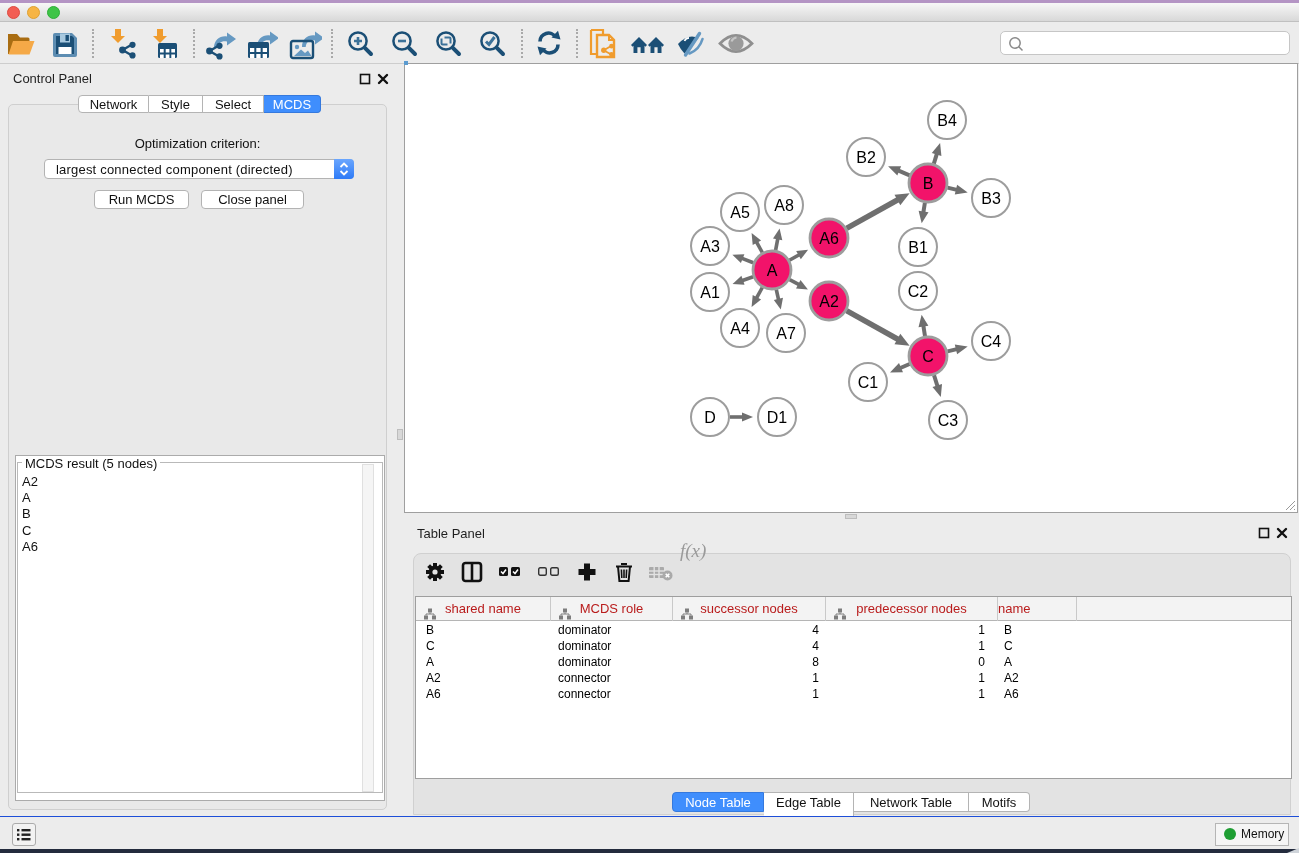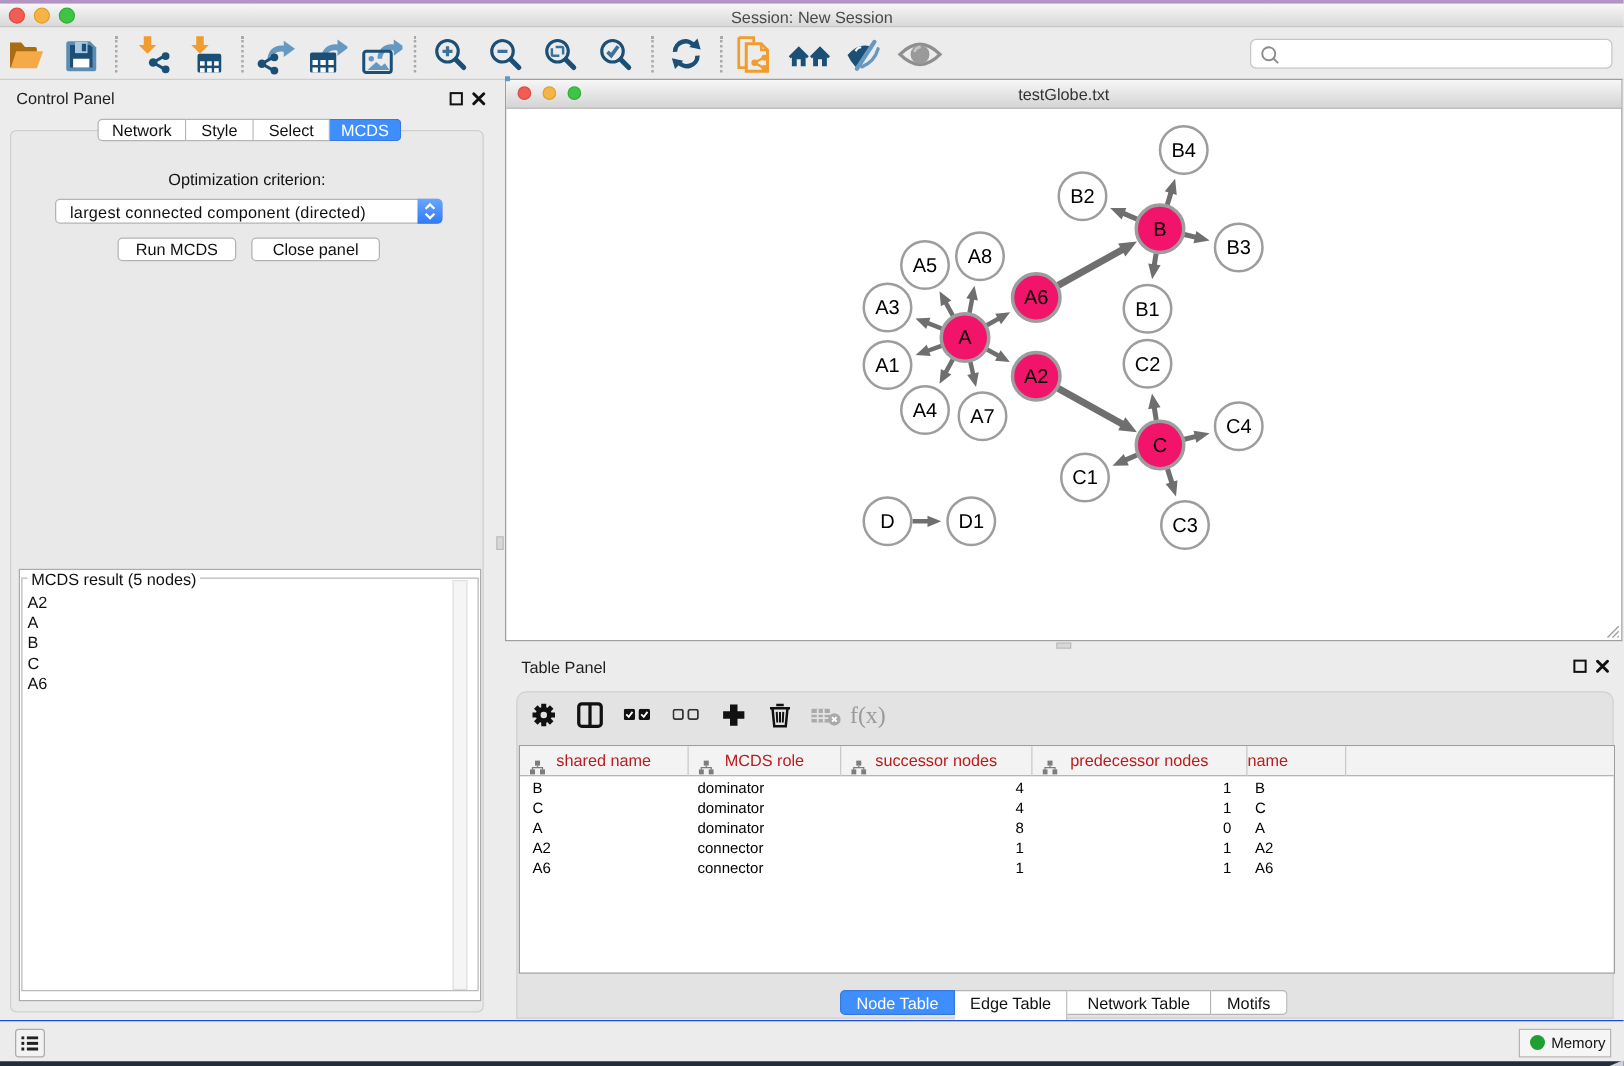--- a/index.html
+++ b/index.html
@@ -13,21 +13,20 @@
 .tab.last { border-radius:0 4px 4px 0; }
 .tab.sel { background:#3f8efd; color:#fff; border-color:#3579dd; }
 </style></head><body>
 
 <div class="abs" style="left:0;top:0;width:1299px;height:3px;background:#b494c4"></div>
 
 <div class="abs" style="left:0;top:3px;width:1299px;height:19px;background:linear-gradient(#f7f7f7,#d8d8d8);border-bottom:1px solid #c0c0c0">
   <div class="tl" style="left:7px;background:#f25d53;border:0.5px solid #dd4b41"></div>
   <div class="tl" style="left:27px;background:#f6b444;border:0.5px solid #e0a030"></div>
   <div class="tl" style="left:47px;background:#3fc447;border:0.5px solid #2fae38"></div>
-  <div class="abs" style="left:0;width:100%;text-align:center;top:3px;font-size:13px;color:#4a4a4a">Session: New Session</div>
 </div>
 
 <div class="abs" style="left:0;top:22px;width:1299px;height:42px;background:#ececec;border-bottom:1px solid #cdcdcd">
 </div>
 <div class="abs" style="left:0;top:22px;width:1299px;height:42px;">
 <div class="tsep" style="left:92px"></div>
     <div class="tsep" style="left:193px"></div>
     <div class="tsep" style="left:331px"></div>
     <div class="tsep" style="left:521px"></div>
     <div class="tsep" style="left:576px"></div>
@@ -204,26 +203,20 @@
 <div class="abs" style="left:94px;top:190px;width:95px;height:19px;background:#fff;border:1px solid #b3b3b3;border-radius:4px;text-align:center;font-size:13px;line-height:17px;color:#111">Run MCDS</div>
 <div class="abs" style="left:201px;top:190px;width:103px;height:19px;background:#fff;border:1px solid #b3b3b3;border-radius:4px;text-align:center;font-size:13px;line-height:17px;color:#111">Close panel</div>
 
 <div class="abs" style="left:15px;top:455px;width:370px;height:346px;background:#fff;border:1px solid #ababab;"></div>
 <div class="abs" style="left:17px;top:462px;width:366px;height:331px;border:1px solid #b9b9b9;"></div>
 <div class="abs" style="left:22px;top:456px;font-size:13px;color:#111;background:#fff;padding:0 3px">MCDS result (5 nodes)</div>
 <div class="abs" style="left:22px;top:474px;font-size:13px;color:#111;line-height:16.2px">A2<br>A<br>B<br>C<br>A6</div>
 <div class="abs" style="left:362px;top:464px;width:12px;height:328px;background:#f5f5f5;border:1px solid #e0e0e0"></div>
 
 <div class="abs" style="left:404px;top:63px;width:894px;height:450px;background:#fff;border:1px solid #9f9f9f">
-  <div class="abs" style="left:0;top:0;width:100%;height:23px;background:linear-gradient(#f7f7f7,#d4d4d4);border-bottom:1px solid #ababab">
-    <div class="tl" style="left:9px;top:5px;width:11px;height:11px;background:#f25d53;border:0.5px solid #dd4b41"></div>
-    <div class="tl" style="left:29px;top:5px;width:11px;height:11px;background:#f6b444;border:0.5px solid #e0a030"></div>
-    <div class="tl" style="left:49px;top:5px;width:11px;height:11px;background:#3fc447;border:0.5px solid #2fae38"></div>
-    <div class="abs" style="left:0;width:100%;text-align:center;top:4px;font-size:13px;color:#333">testGlobe.txt</div>
-  </div>
   <svg class="abs" style="left:0;top:23px" width="892" height="425" viewBox="0 0 892 425" font-family="Liberation Sans,sans-serif">
 <line x1="348.2" y1="189.7" x2="336.1" y2="194.0" stroke="#6f6f6f" stroke-width="3.6"></line>
       <polygon points="327.6,197.0 336.4,188.8 339.6,197.8" fill="#6f6f6f"></polygon>
 <line x1="384.6" y1="192.6" x2="395.0" y2="198.2" stroke="#6f6f6f" stroke-width="3.6"></line>
       <polygon points="402.9,202.5 391.0,201.5 395.5,193.1" fill="#6f6f6f"></polygon>
 <line x1="348.3" y1="175.8" x2="335.8" y2="170.9" stroke="#6f6f6f" stroke-width="3.6"></line>
       <polygon points="327.4,167.7 339.4,167.2 335.9,176.1" fill="#6f6f6f"></polygon>
 <line x1="357.3" y1="200.5" x2="350.9" y2="212.1" stroke="#6f6f6f" stroke-width="3.6"></line>
       <polygon points="346.6,220.0 347.7,208.1 356.1,212.6" fill="#6f6f6f"></polygon>
 <line x1="357.3" y1="165.5" x2="350.9" y2="153.9" stroke="#6f6f6f" stroke-width="3.6"></line>
@@ -364,21 +357,21 @@
     <rect x="0" y="2" width="15" height="11" rx="1" fill="#aaaaaa"></rect>
     <g stroke="#e3e3e3" stroke-width="1.4">
       <line x1="0" y1="6" x2="15" y2="6"></line>
       <line x1="0" y1="9.5" x2="15" y2="9.5"></line>
       <line x1="5.2" y1="2" x2="5.2" y2="13"></line>
       <line x1="10" y1="2" x2="10" y2="13"></line>
     </g>
     <circle cx="18.5" cy="10.5" r="5" fill="#aaaaaa"></circle>
     <path d="M16.7,8.7 l3.6,3.6 M20.3,8.7 l-3.6,3.6" stroke="#fff" stroke-width="1.6"></path>
   </svg>
-<div class="abs" style="left:680px;top:562px;font-size:19px;color:#9a9a9a;font-family:'Liberation Serif',serif;">f(x)</div>
+<div class="abs" style="left:680px;top:540px;font-size:19px;color:#9a9a9a;font-family:'Liberation Serif',serif;font-style:italic">f(x)</div>
 
 <div class="abs" style="left:415px;top:596px;width:877px;height:183px;background:#fff;border:1px solid #9e9e9e">
   <div class="abs" style="left:0;top:0;width:875px;height:24px;background:#f3f3f3;border-bottom:1px solid #b5b5b5;font-size:13px;color:#b91c1c">
 <div style="position:absolute;left:0px;top:0;width:135px;height:24px;border-right:1px solid #c9c9c9;text-align:center;line-height:24px;"><span style="position:absolute;left:8px;top:5px;"><svg width="12" height="12" viewBox="0 0 12 12" style="vertical-align:-2px">
             <g fill="#7d7d7d">
               <rect x="4" y="0.5" width="4" height="4"></rect>
               <rect x="0" y="7.5" width="4" height="4"></rect>
               <rect x="8" y="7.5" width="4" height="4"></rect>
             </g>
             <path d="M6,4.5 V6 M2,7.5 V6 H10 V7.5" stroke="#7d7d7d" stroke-width="1" fill="none"></path>

